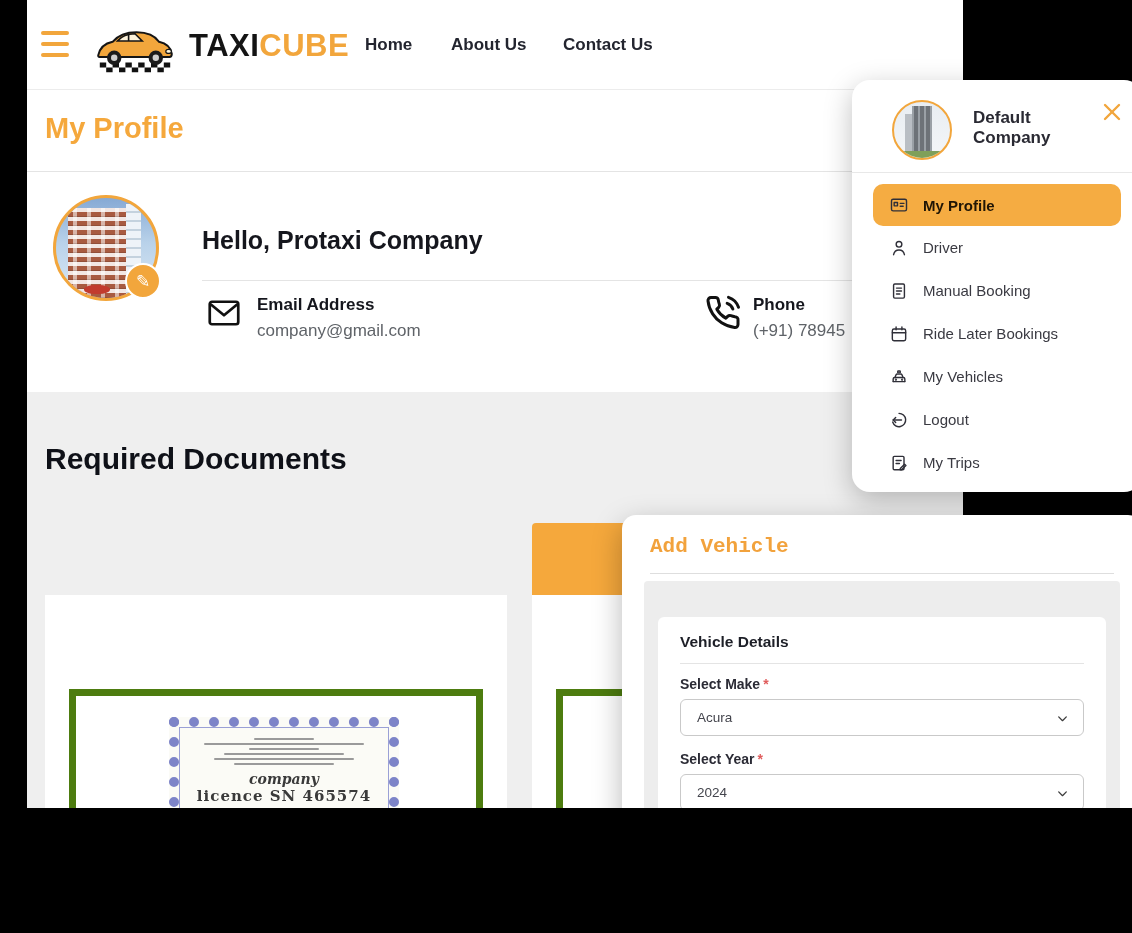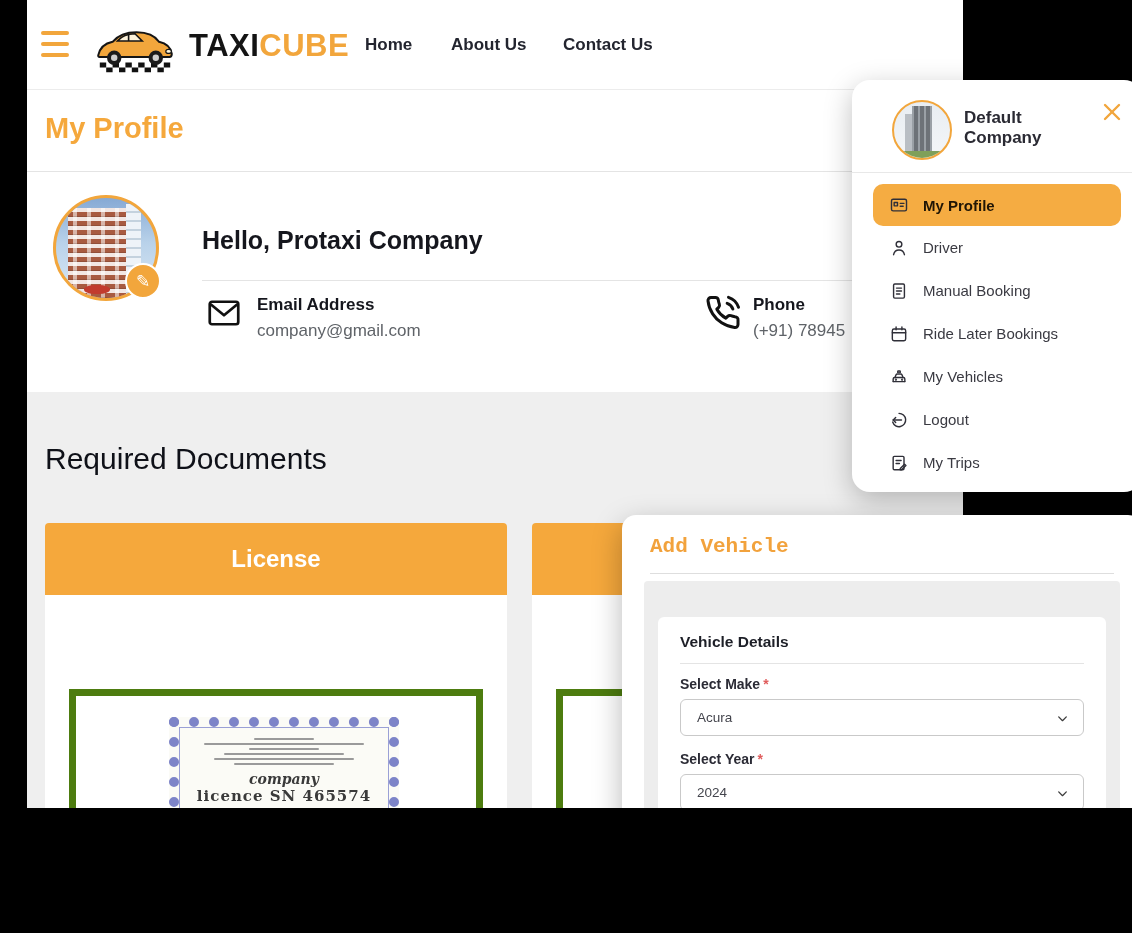--- a/index.html
+++ b/index.html
@@ -41,21 +41,21 @@
   .contact-icon { z-index:1; }
   .ci-mail { left:176px; top:295px; }
   .ci-phone { left:676px; top:292px; }
   .c-label { font-size:17px; font-weight:700; color:#15161d; z-index:1; }
   .c-value { font-size:17px; color:#5f6368; z-index:1; }
   .lbl-email { left:230px; top:295px; } .val-email { left:230px; top:321px; }
   .lbl-phone { left:726px; top:295px; } .val-phone { left:726px; top:321px; }
 
   
   .docs-bg { left:0; top:392px; width:936px; height:541px; background:#efefef; }
-  .docs-title { left:18px; top:442px; font-size:30px; font-weight:400; color:#0f1118; z-index:1; }
+  .docs-title { left:18px; top:442px; font-size:30px; font-weight:700; color:#0f1118; z-index:1; }
 
   .doc-card { z-index:1; }
   .card1 { left:18px; top:523px; width:462px; height:410px; }
   .card2 { left:505px; top:523px; width:462px; height:410px; }
   .doc-head { position:absolute; left:0; top:0; width:100%; height:72px; background:#F5A83C; border-radius:4px 4px 0 0;
       display:flex; align-items:center; justify-content:center; color:#fff; font-size:24px; font-weight:700; }
   .doc-body { position:absolute; left:0; top:72px; width:100%; height:338px; background:#fff; }
   .doc-frame { position:absolute; left:24px; top:94px; width:414px; height:212px; background:#fff; border:7px solid #4d7c0f; }
 
   
@@ -75,21 +75,21 @@
 
   
   .panel { left:825px; top:80px; width:290px; height:412px; background:#fff; border-radius:18px; z-index:6;
       box-shadow:0 8px 28px rgba(0,0,0,.25); }
   .panel-avatar { position:absolute; left:40px; top:20px; width:60px; height:60px; border-radius:50%;
       border:2px solid #F2A63C; overflow:hidden; background:linear-gradient(180deg,#e8edf2,#f4f6f8); }
   .pa-bldg { position:absolute; left:32%; top:8%; width:36%; height:80%;
       background:repeating-linear-gradient(90deg,#9aa0a6 0 2px, transparent 2px 6px), #6d7278; }
   .pa-wing { position:absolute; left:20%; top:22%; width:12%; height:66%; background:#b9bec4; }
   .pa-ground { position:absolute; left:0; bottom:0; width:100%; height:13%; background:#7fa05a; }
-  .panel-name { position:absolute; left:112px; top:28px; width:110px; font-size:17px; font-weight:600;
+  .panel-name { position:absolute; left:121px; top:28px; width:110px; font-size:17px; font-weight:600;
       color:#2a2a33; line-height:1.15; }
   .panel-close { position:absolute; right:18px; top:20px; width:24px; height:24px; cursor:pointer; }
   .panel-rule { position:absolute; left:0; top:92px; width:100%; height:1px; background:#e8e8e8; }
   .menu { position:absolute; left:0; top:104px; width:100%; }
   .menu-item { position:relative; height:43px; display:flex; align-items:center; padding-left:37px; cursor:pointer; }
   .menu-item .mi-icon { width:20px; height:20px; margin-right:14px; display:flex; align-items:center; }
   .menu-item .mi-label { font-size:15px; color:#3a3a42; }
   .menu-item.active { background:#F5AC42; margin:0 21px 0 21px; padding-left:16px; border-radius:10px; height:42px; }
   .menu-item.active .mi-label { color:#201505; font-weight:600; }
 
@@ -166,21 +166,20 @@
     <path d="M14.5 6.8a5.5 5.5 0 0 1 3.4 3.4"></path>
       <path d="M15.3 3.2a9.3 9.3 0 0 1 6 6"></path>
   </svg>
   <div class="abs c-label lbl-phone">Phone</div>
   <div class="abs c-value val-phone">(+91) 78945</div>
 
   <div class="abs docs-bg"></div>
   <div class="abs docs-title">Required Documents</div>
 
   <div class="abs doc-card card1">
-    <div class="doc-head">License</div>
     <div class="doc-body">
       <div class="doc-frame">
         <div class="cert">
           <div class="fp" style="width:60px"></div>
           <div class="fp" style="width:160px"></div>
           <div class="fp" style="width:70px"></div>
           <div class="fp" style="width:120px"></div>
           <div class="fp" style="width:140px"></div>
           <div class="fp" style="width:100px"></div>
           <div class="bl cert-line1">company</div>

